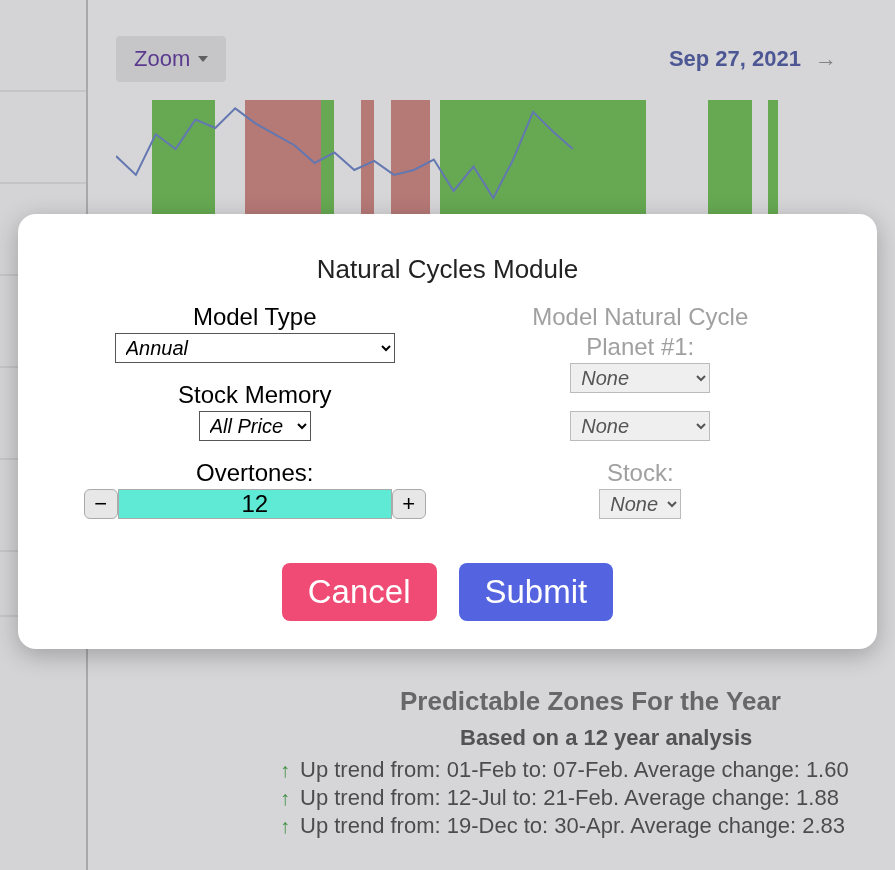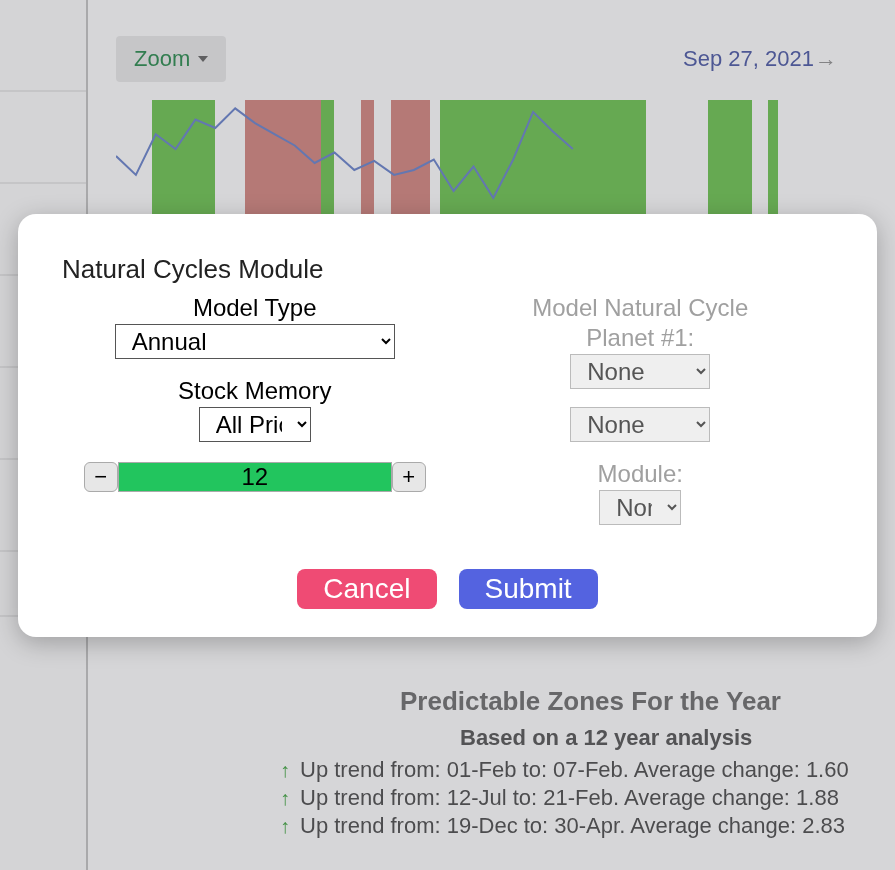--- a/index.html
+++ b/index.html
@@ -26,24 +26,24 @@
   .right-panel .m { text-align: right; padding-right: 4px; }
   .top-pill {
     position:absolute; right:0; top:0; height:16px; width:28px;
     background:#6b63ff; border-bottom-left-radius:12px;
   }
   .chart-head {
     display: flex; align-items: center; gap: 12px; padding-top: 36px;
   }
   .zoom-btn {
     background: #e9e9e9; border: none; border-radius: 4px;
-    padding: 10px 18px; font-size: 22px; color: #15803d; display: flex; gap: 8px; align-items: center;
+    padding: 10px 18px; font-size: 22px; color: #4c1d95; display: flex; gap: 8px; align-items: center;
   }
   .zoom-btn .tri { width:0;height:0;border-left:5px solid transparent;border-right:5px solid transparent;border-top:6px solid #555; }
-  .date-range { margin-left: auto; font-size: 22px; color:#3b4a9e; display:flex; gap:1px; align-items:center; padding-right:40px; }
+  .date-range { margin-left: auto; font-size: 22px; color:#3b4a9e; display:flex; gap:14px; align-items:center; padding-right:40px;font-weight:bold; }
   .date-range .arrow { color:#888; }
   .chart-canvas {
     position: relative; height: 140px; margin-top: 18px; width: 662px;
     border: none;
   }
   .chart-canvas .bar { position:absolute; top:0; bottom:0; }
   .green { background:#5fbf3f; }
   .red   { background:#d07a73; }
   .chart-canvas svg.line { position:absolute; inset:0; width:100%; height:100%; }
   .chart-canvas .ylabel { position:absolute; right:-32px; bottom:-4px; font-size:20px; color:#555; }
@@ -60,47 +60,47 @@
   .scrim {
     position:absolute; inset:0; background: rgba(120,120,125,0.30);
   }
 
   
   .modal {
     position:absolute; left:18px; right:18px; top:214px;
     background:#fff; border-radius:18px; padding:40px 44px 28px 44px;
     box-shadow: 0 6px 24px rgba(0,0,0,.25);
   }
-  .modal-title { font-size:26px; color:#222; margin-bottom:9px; }
+  .modal-title { font-size:26px; color:#222; margin-bottom:18px;text-align:center; }
   .cols { display:flex; }
   .col { flex:1; display:flex; flex-direction:column; align-items:center; }
   .col.right-fade { color:#a0a0a0; }
   .field { margin-bottom:18px; text-align:center; }
   .label { font-size:24px; margin-bottom:2px; }
   .select {
-    font-size:24px; padding:2px 12px; border:1px solid #555; background:#fff;
+    font-size:20px; padding:2px 6px; border:1px solid #555; background:#fff;font-style:italic;
   }
   .select.wide { width:280px; }
   .select.med { width:112px; }
   .select.sm { width:140px; background:#efefef; border-color:#bbb; color:#555; }
   .select.xs { width:82px; background:#efefef; border-color:#bbb; color:#555; }
 
   .stepper { display:flex; align-items:center; width:342px; margin-top:2px; }
   .step-btn {
     width:34px; height:30px; font-size:22px; line-height:1;
     background:#e7e7e7; border:1px solid #aaa; border-radius:6px; cursor:pointer;
   }
   .step-val {
     flex:1; text-align:center; font-size:24px; border:1px solid #aaa; height:30px; line-height:28px;
-    background:#22c55e;
+    background:#5eead4;
   }
 
   .btn-row { display:flex; gap:22px; justify-content:center; margin-top:26px; }
   .btn {
-    border:none; border-radius:8px; padding:4px 26px; font-size:28px; color:#fff; cursor:pointer;
+    border:none; border-radius:8px; padding:10px 26px; font-size:33px; color:#fff; cursor:pointer;
   }
   .btn-cancel { background:#ef4b74; }
   .btn-submit { background:#5463e0; }
 </style>
 </head>
 <body>
 
 <div class="page-bg">
 
   <div class="left-col">
@@ -184,20 +184,21 @@
           <option>Annual</option>
         </select>
       </div>
       <div class="field">
         <div class="label">Stock Memory</div>
         <select class="select med">
           <option>All Price</option>
         </select>
       </div>
       <div class="field">
+        <div class="label">Overtones:</div>
         <div class="stepper">
           <button class="step-btn">−</button>
           <div class="step-val">12</div>
           <button class="step-btn">+</button>
         </div>
       </div>
     </div>
 
     <div class="col right-fade">
       <div class="field">
@@ -206,21 +207,21 @@
         <select class="select sm">
           <option>None</option>
         </select>
       </div>
       <div class="field">
         <select class="select sm">
           <option>None</option>
         </select>
       </div>
       <div class="field">
-        <div class="label">Module:</div>
+        <div class="label">Stock:</div>
         <select class="select xs">
           <option>None</option>
         </select>
       </div>
     </div>
   </div>
 
   <div class="btn-row">
     <button class="btn btn-cancel">Cancel</button>
     <button class="btn btn-submit">Submit</button>

